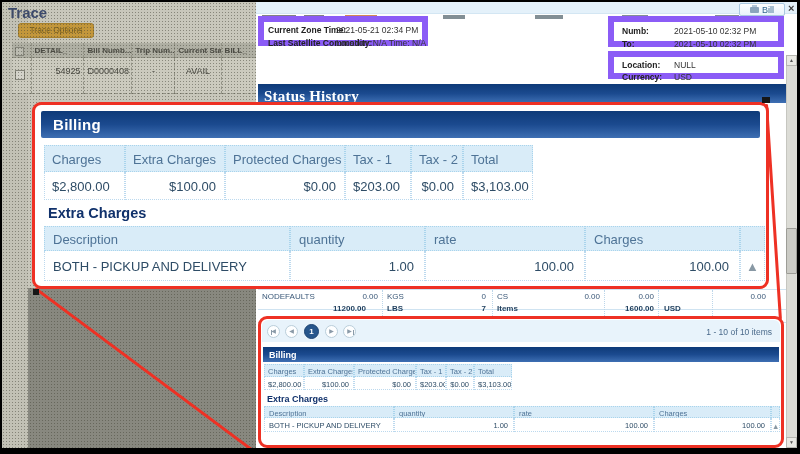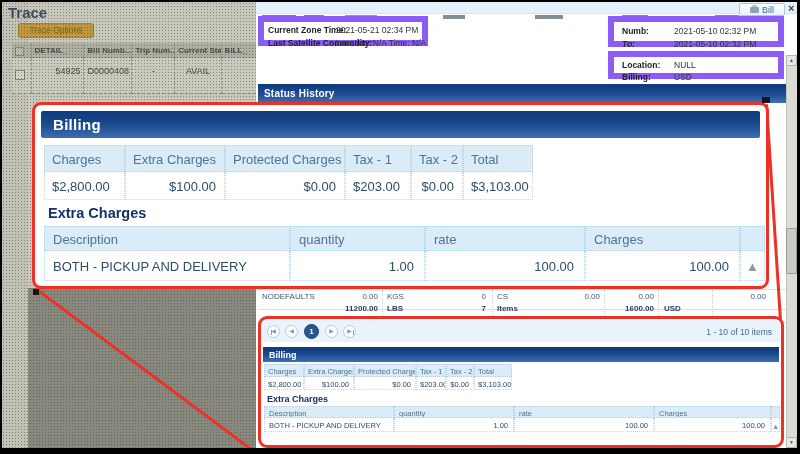--- a/index.html
+++ b/index.html
@@ -40,21 +40,21 @@
   .printicon{width:9px;height:6px;background:#8aa4bc;border-radius:1px;position:relative;}
   .printicon::before{content:"";position:absolute;left:2px;top:-2px;width:5px;height:2px;background:#b2c6d8;}
   .closex{position:absolute;left:532px;top:1px;font-size:11px;font-weight:bold;color:#3c3c3c;line-height:11px;}
   .frag{position:absolute;top:13px;height:4px;opacity:0.75;}
   .infobox{position:absolute;border:6px solid #8b5cf6;border-radius:0;background:#fff;}
   .flabel{position:absolute;font-size:8.5px;font-weight:bold;color:#222;white-space:nowrap;}
   .fvalue{position:absolute;font-size:8.5px;color:#333;white-space:nowrap;}
   .warn{position:absolute;font-size:9px;color:#dfa90f;}
   .statusbar{position:absolute;left:2px;top:82px;width:528px;height:19px;
     background:linear-gradient(180deg,#0c3674 0%,#19498e 55%,#3e6fb3 100%);}
-  .statusbar span{position:absolute;left:6px;top:4px;font-size:10px;font-weight:bold;color:#fff;letter-spacing:.2px;}
+  .statusbar span{position:absolute;left:6px;top:4px;font-size:15px;font-weight:bold;color:#fff;letter-spacing:.2px;font-family:Liberation Serif, serif;}
   .trow{position:absolute;left:2px;width:528px;height:21px;border-bottom:1px solid #cfe3f1;}
   .trow span{position:absolute;font-size:8px;color:#3a5878;white-space:nowrap;top:2px;}
   .trow .b{font-weight:bold;color:#1d3d5c;}
   .vsep{position:absolute;top:0;width:1px;height:26px;border-left:1px dotted #bcd6ea;}
   .sbar{position:absolute;left:530px;top:53px;width:11px;height:393px;background:#dcdcd6;border-left:1px solid #c6c6c0;}
   .sbtn{position:absolute;left:530px;width:11px;height:11px;background:#e9e9e3;border:1px solid #b6b6b0;
     font-size:5px;color:#555;text-align:center;line-height:9px;}
   .sthumb{position:absolute;left:530px;top:226px;width:11px;height:46px;background:#cbcbc5;border:1px solid #9d9d97;border-radius:1px;}
 
   
@@ -160,29 +160,29 @@
     <div class="infobox" style="left:2px;top:14px;width:170px;height:30px;">
       <span class="flabel" style="left:4px;top:3px;">Current Zone Time:</span>
       <span class="fvalue" style="left:72px;top:3px;">2021-05-21 02:34 PM</span>
       <span class="flabel" style="left:4px;top:16px;">Last Satellite Commodity:</span>
       <span class="fvalue" style="left:72px;top:16px;">Location: N/A Time: N/A</span>
     </div>
 
     <div class="infobox" style="left:352px;top:14px;width:176px;height:31px;">
       <span class="flabel" style="left:8px;top:4px;">Numb:</span>
       <span class="fvalue" style="left:60px;top:4px;">2021-05-10 02:32 PM</span>
-      <span class="flabel" style="left:8px;top:17px;font-style:italic;">To:</span>
+      <span class="flabel" style="left:8px;top:17px;">To:</span>
       <span class="fvalue" style="left:60px;top:17px;">2021-05-10 02:32 PM</span>
     </div>
 
 
     <div class="infobox" style="left:352px;top:49px;width:176px;height:28px;">
       <span class="flabel" style="left:8px;top:3px;">Location:</span>
       <span class="fvalue" style="left:60px;top:3px;">NULL</span>
-      <span class="flabel" style="left:8px;top:15px;">Billing:</span>
+      <span class="flabel" style="left:8px;top:15px;">Currency:</span>
       <span class="fvalue" style="left:60px;top:15px;">USD</span>
     </div>
 
     <div class="statusbar navybar">
       <span>Status History</span>
     </div>
 
     <div class="trow" style="top:287px;border-top:1px solid #cfe3f1;">
       <span style="left:4px;">NODEFAULTS</span>
       <span style="left:60px;width:60px;text-align:right;">0.00</span>
@@ -194,21 +194,21 @@
       <span style="left:406px;"></span>
       <span style="left:458px;width:50px;text-align:right;">0.00</span>
       <i class="vsep" style="left:124px;"></i>
           <i class="vsep" style="left:234px;"></i>
           <i class="vsep" style="left:346px;"></i>
           <i class="vsep" style="left:400px;"></i>
           <i class="vsep" style="left:454px;"></i>
     </div>
     <div class="trow" style="top:300px;">
       <span style="left:4px;"></span>
-      <span class="b" style="left:60px;width:60px;text-align:right;">11200.00</span>
+      <span class="b" style="left:48px;width:60px;text-align:right;">11200.00</span>
       <span class="b" style="left:129px;">LBS</span>
       <span class="b" style="left:180px;width:48px;text-align:right;">7</span>
       <span class="b" style="left:239px;">Items</span>
       <span style="left:300px;width:42px;text-align:right;"></span>
       <span class="b" style="left:350px;width:46px;text-align:right;">1600.00</span>
       <span class="b" style="left:406px;">USD</span>
       <span style="left:458px;width:50px;text-align:right;"></span>
     </div>
 
     <div class="sbar"></div>

